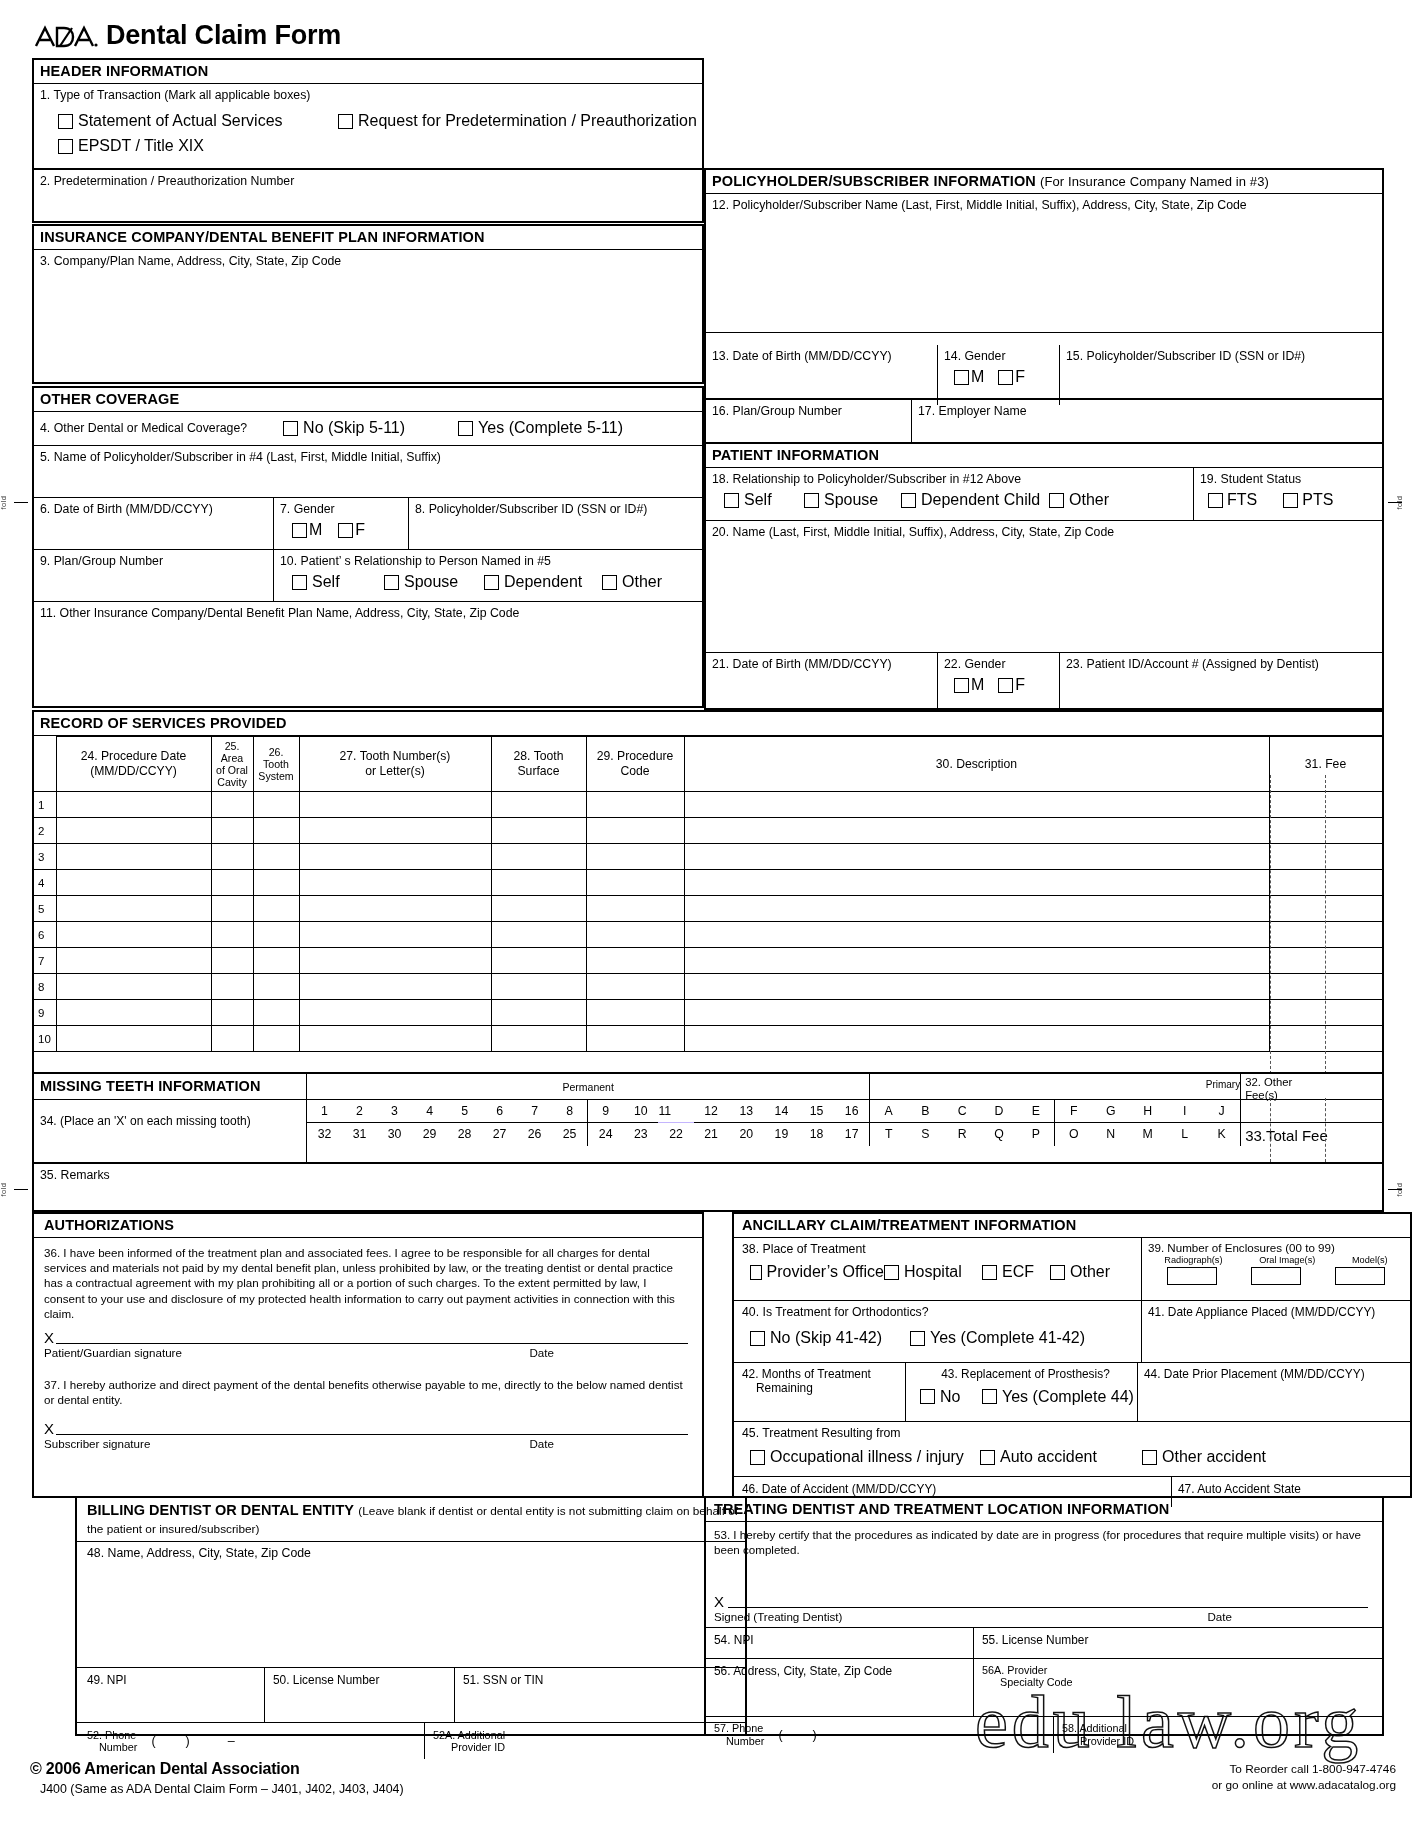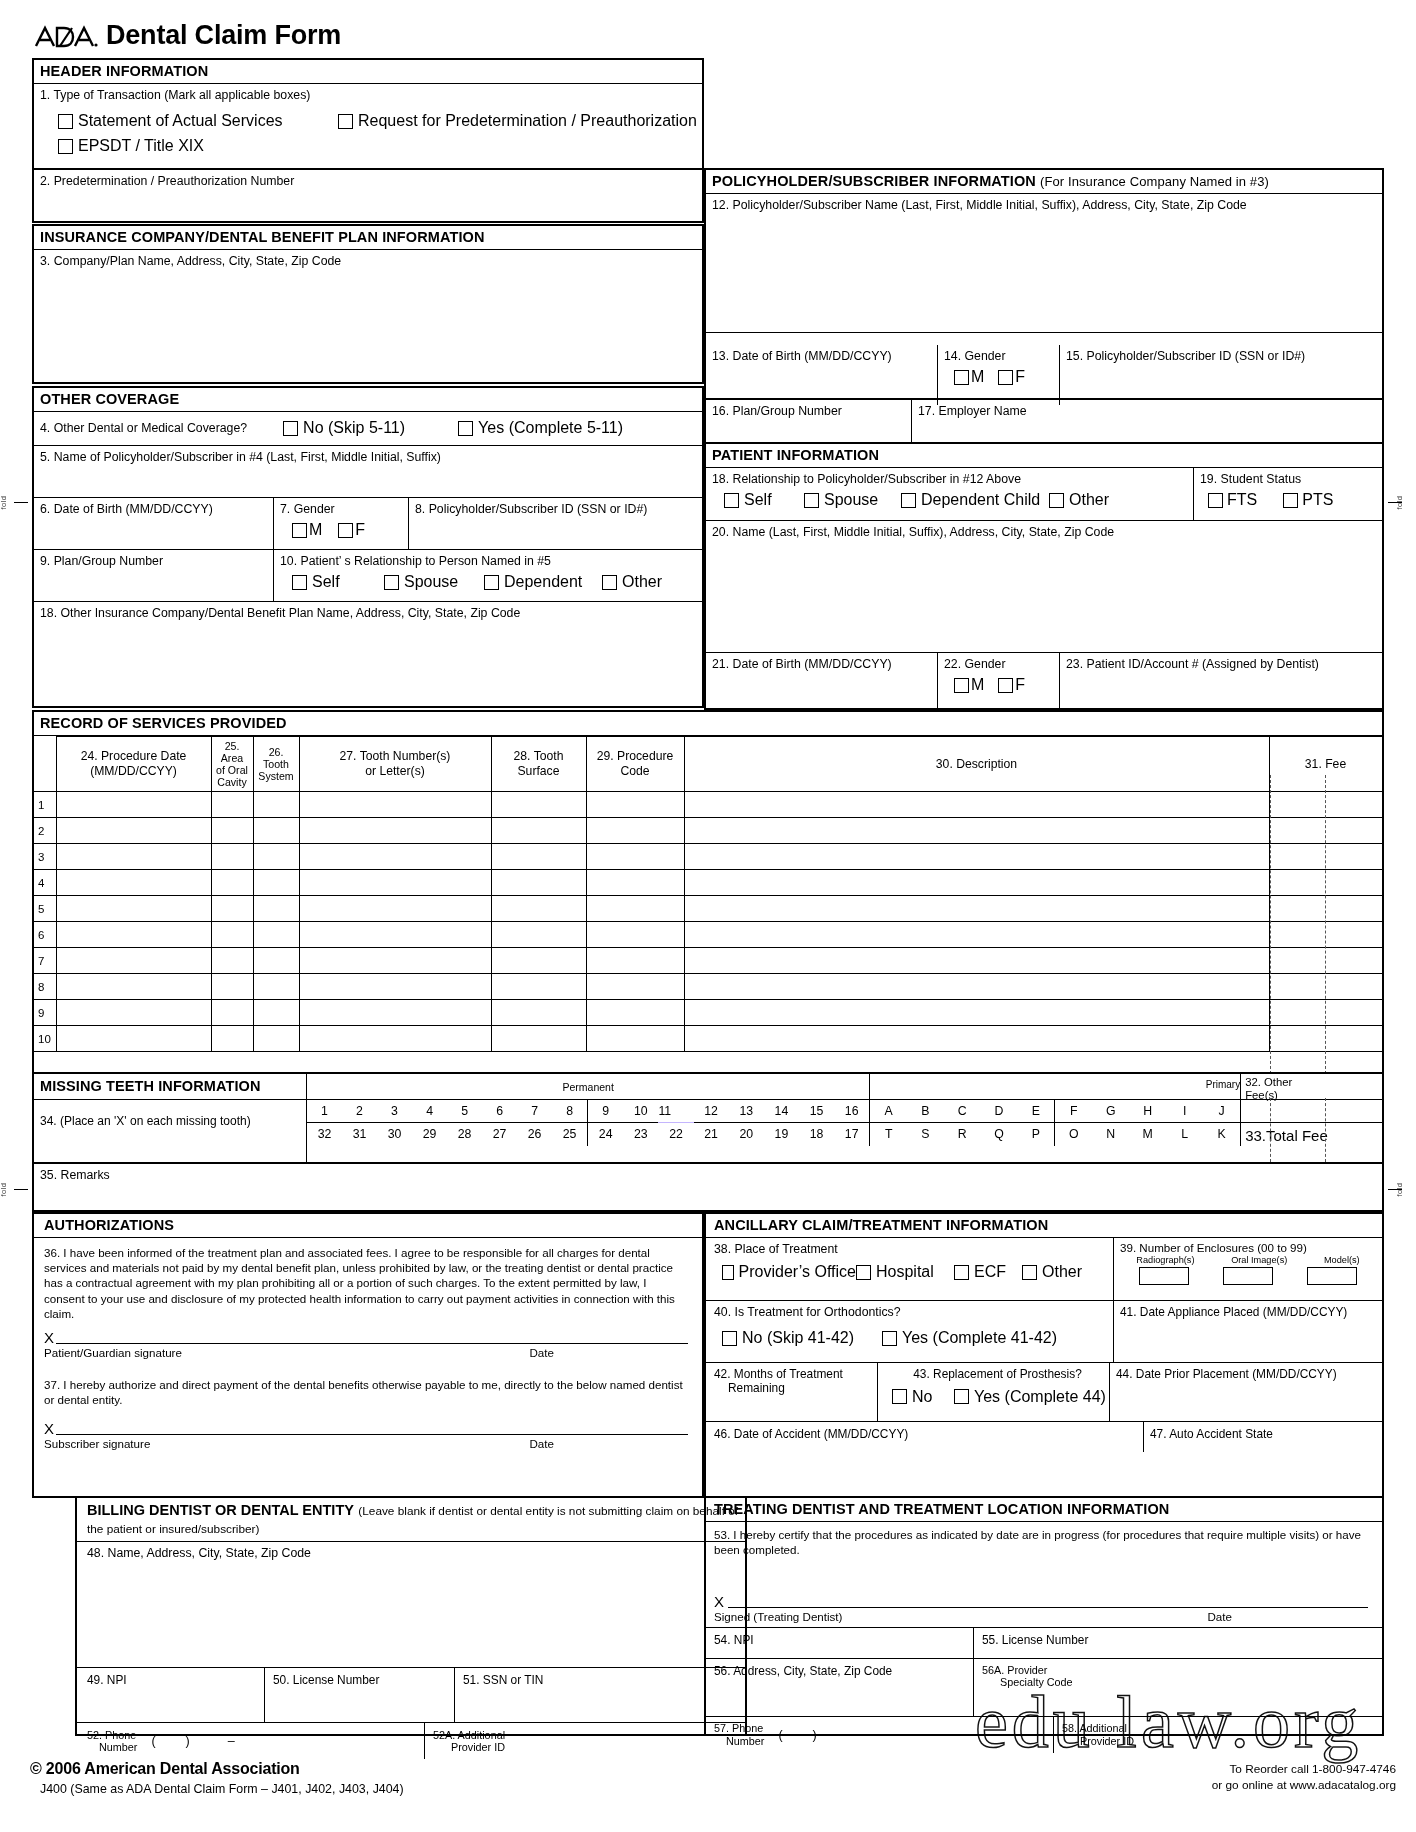--- a/index.html
+++ b/index.html
@@ -234,21 +234,21 @@
           </span>
           <span class="cbitem">
             <span class="cb"></span>
             <span>Other</span>
           </span>
         </div>
       </div>
     </div>
 
     <div style="height:74px;">
-      <div class="fld">18. Other Insurance Company/Dental Benefit Plan Name, Address, City, State, Zip Code</div>
+      <div class="fld">11. Other Insurance Company/Dental Benefit Plan Name, Address, City, State, Zip Code</div>
     </div>
   </div>
 
   <div class="bx outer" style="left:704px; top:168px; width:680px; height:232px;">
     <div class="sect-head bb" style="border-bottom:1.4px solid #000;">
       <span>POLICYHOLDER/SUBSCRIBER INFORMATION</span>
       <span class="sub">(For Insurance Company Named in #3)</span>
     </div>
 
     <div class="bb" style="height:139px;">
@@ -658,21 +658,21 @@
     <div style="position:relative; margin:26px 14px 0 10px;">
       <span class="xmark" style="position:absolute; left:0; top:-13px;">X</span>
       <div style="border-bottom:1.3px solid #000; height:1px; margin-left:12px;"></div>
       <div style="display:flex; justify-content:space-between; font-size:11.6px; padding-top:2px;">
         <span>Subscriber signature</span>
         <span style="margin-right:134px;">Date</span>
       </div>
     </div>
   </div>
 
-  <div class="bx outer" style="left:704px; top:1212px; width:680px; height:286px;">
+  <div class="bx outer" style="left:732px; top:1212px; width:680px; height:286px;">
     <div class="sect-head" style="border-bottom:1.4px solid #000; padding-left:8px;">ANCILLARY CLAIM/TREATMENT INFORMATION</div>
 
     <div style="display:flex; height:63px; border-bottom:1.2px solid #000;">
       <div style="flex:1; border-right:1.2px solid #000;">
         <div class="fld" style="padding-left:8px;">38. Place of Treatment</div>
         <div style="display:flex; padding:6px 0 0 16px;">
           <span class="cbitem" style="width:134px;">
             <span class="cb"></span>
             <span>Provider’s Office</span>
           </span>
@@ -742,20 +742,37 @@
             <span class="cb"></span>
             <span>Yes (Complete 44)</span>
           </span>
         </div>
       </div>
       <div style="flex:1;">
         <div style="font-size:11.9px; padding:4px 0 0 6px;">44. Date Prior Placement (MM/DD/CCYY)</div>
       </div>
     </div>
 
+    <div style="height:55px; border-bottom:1.2px solid #000;">
+      <div class="fld" style="padding-left:8px;">45. Treatment Resulting from</div>
+      <div style="display:flex; padding:7px 0 0 16px;">
+        <span class="cbitem" style="width:230px;">
+          <span class="cb"></span>
+          <span>Occupational illness / injury</span>
+        </span>
+        <span class="cbitem" style="width:162px;">
+          <span class="cb"></span>
+          <span>Auto accident</span>
+        </span>
+        <span class="cbitem">
+          <span class="cb"></span>
+          <span>Other accident</span>
+        </span>
+      </div>
+    </div>
 
     <div style="display:flex; height:30px;">
       <div style="flex:1; border-right:1.2px solid #000;">
         <div style="font-size:11.9px; padding:5px 0 0 8px;">46. Date of Accident (MM/DD/CCYY)</div>
       </div>
       <div style="width:238px;">
         <div style="font-size:11.9px; padding:5px 0 0 6px;">47. Auto Accident State</div>
       </div>
     </div>
   </div>

